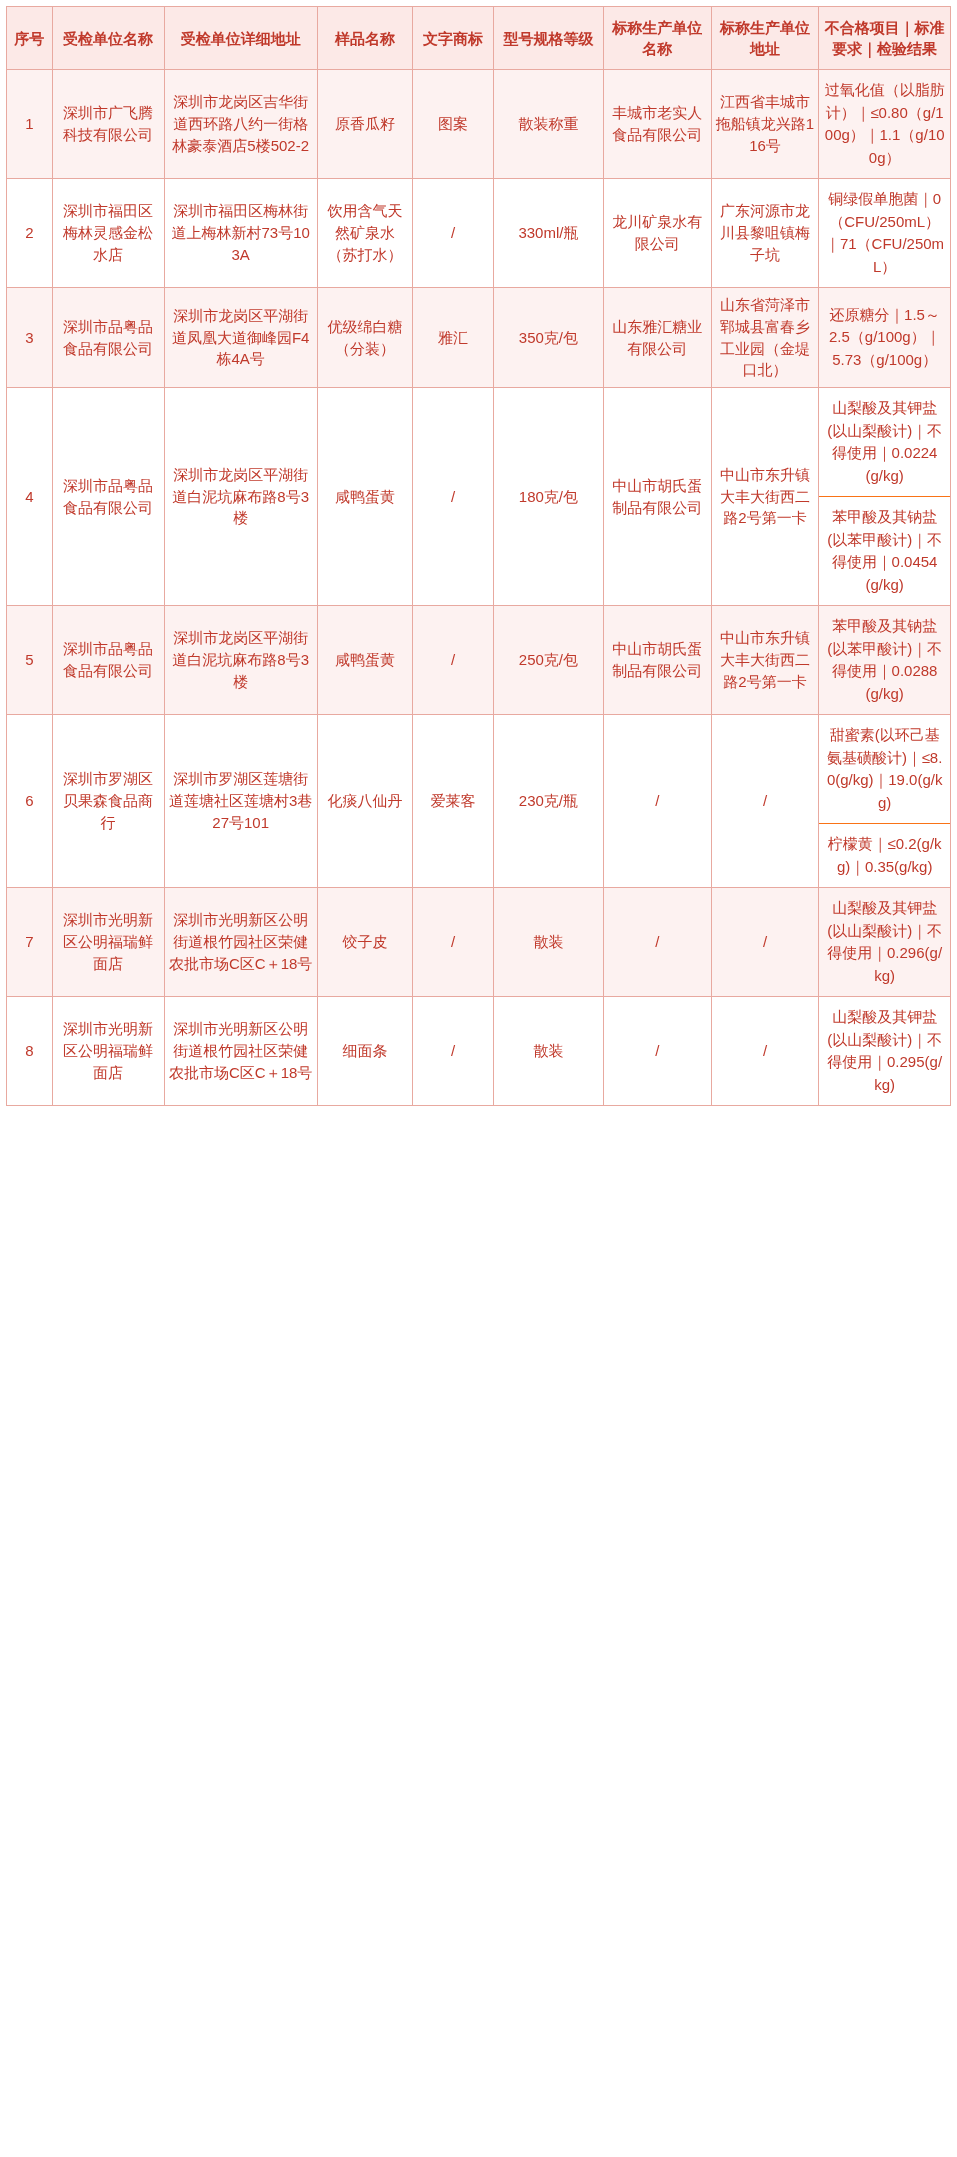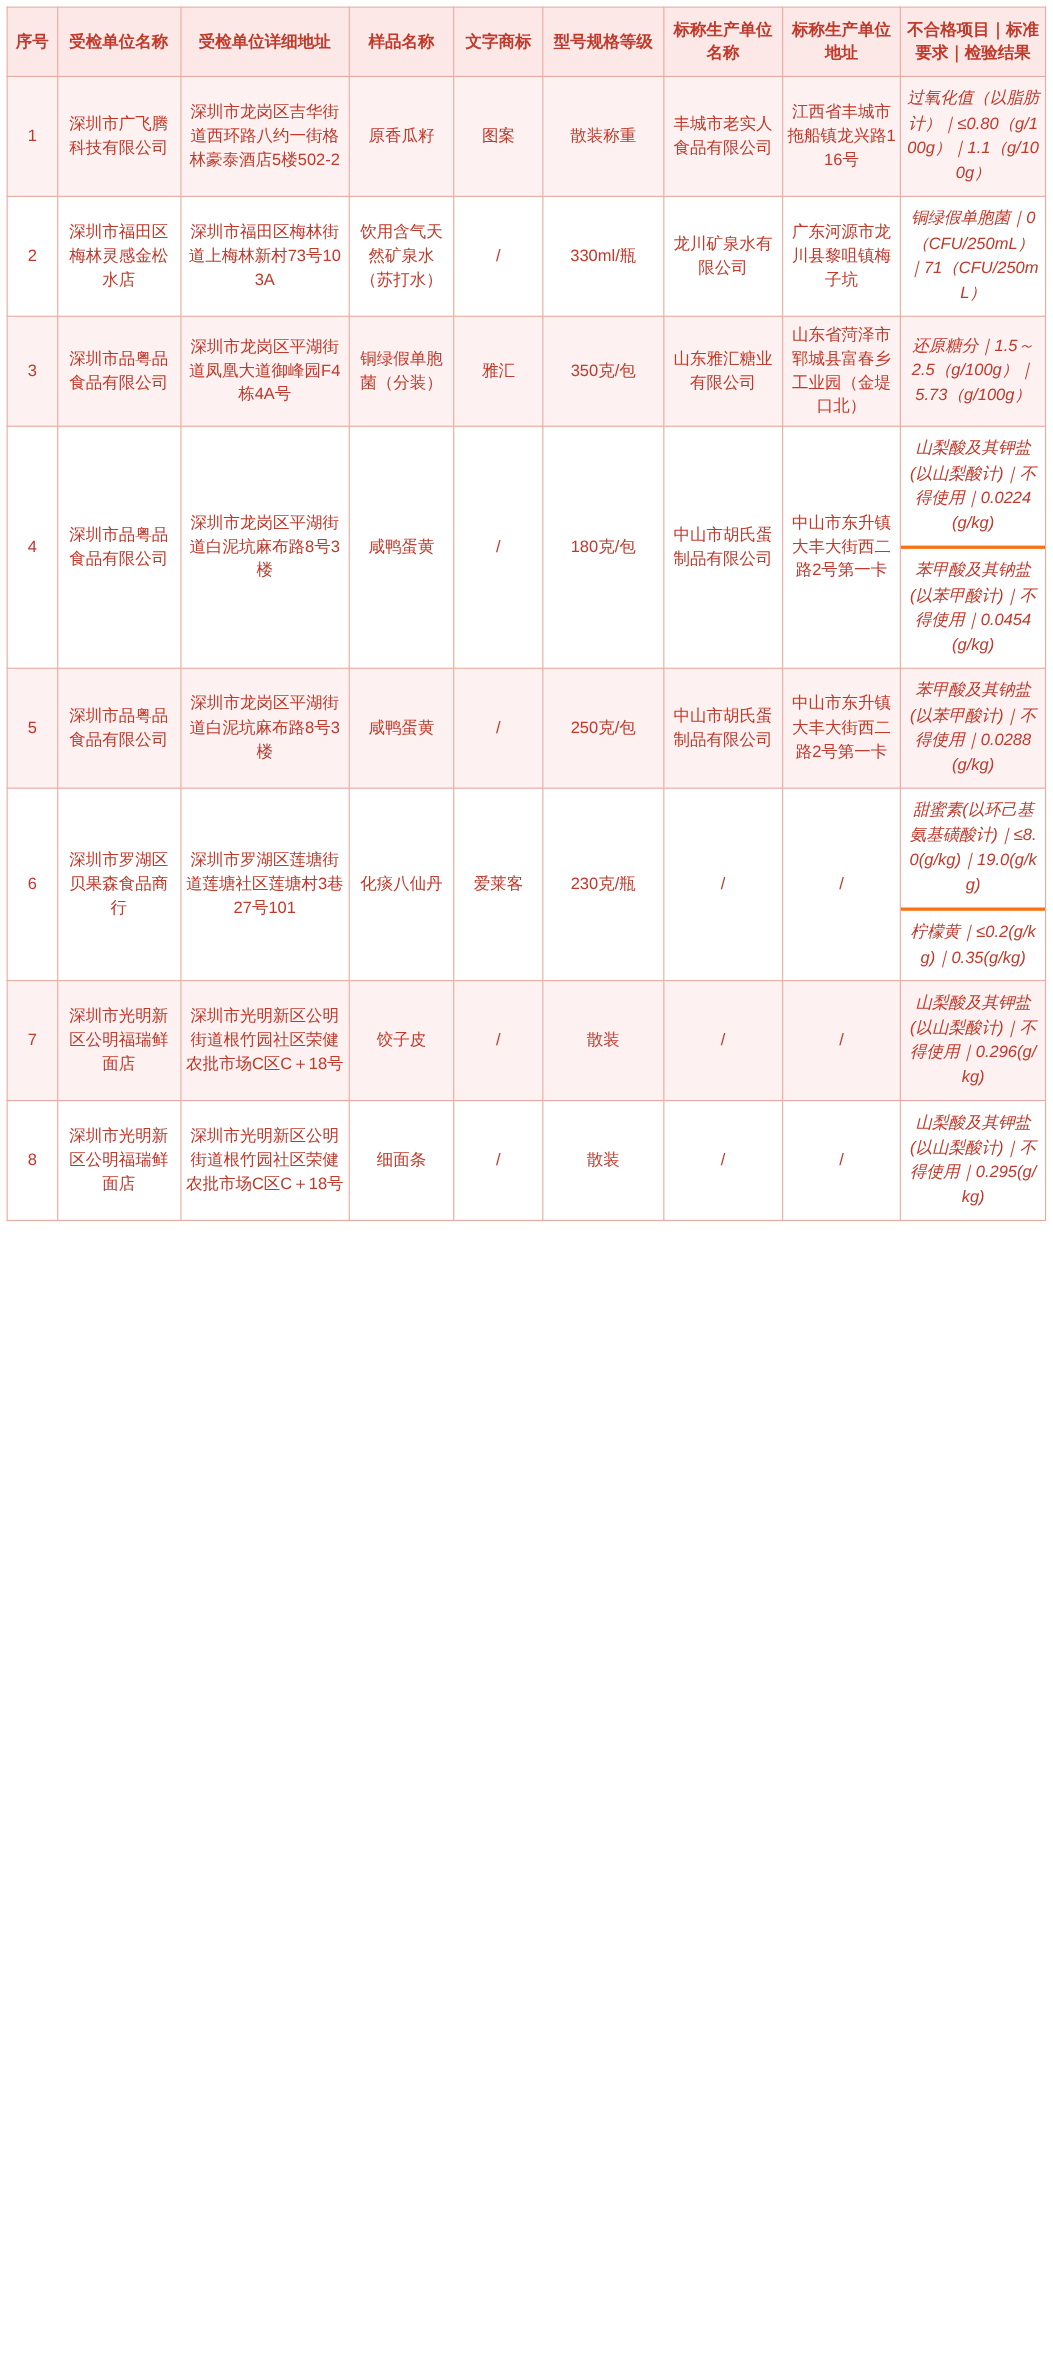--- a/index.html
+++ b/index.html
@@ -58,24 +58,23 @@
     background: #ffffff;
   }
   td.idx { font-size: 15px; }
   .result-cell {
     padding: 0 !important;
   }
   .result-block {
     padding: 9px 5px;
     font-size: 15px;
     line-height: 1.5;
-    font-style: italic;
   }
   .result-block + .result-block {
-    border-top: 3px solid #f97316;
+    border-top: 1px solid #f97316;
   }
 </style>
 </head>
 <body>
 
 <div class="sheet">
   <table class="insp">
     <colgroup>
       <col class="c0">
         <col class="c1">
@@ -124,21 +123,21 @@
           <td>龙川矿泉水有限公司</td>
           <td>广东河源市龙川县黎咀镇梅子坑</td>
           <td class="result-cell">
             <div class="result-block">铜绿假单胞菌｜0（CFU/250mL）｜71（CFU/250mL）</div>
           </td>
         </tr>
         <tr class="shaded">
           <td class="idx">3</td>
           <td>深圳市品粤品食品有限公司</td>
           <td>深圳市龙岗区平湖街道凤凰大道御峰园F4栋4A号</td>
-          <td>铜绿假单胞菌（分装）</td>
+          <td>优级绵白糖（分装）</td>
           <td>雅汇</td>
           <td>350克/包</td>
           <td>山东雅汇糖业有限公司</td>
           <td>山东省菏泽市郓城县富春乡工业园（金堤口北）</td>
           <td class="result-cell">
             <div class="result-block">还原糖分｜1.5～2.5（g/100g）｜5.73（g/100g）</div>
           </td>
         </tr>
         <tr class="plain">
           <td class="idx">4</td>

